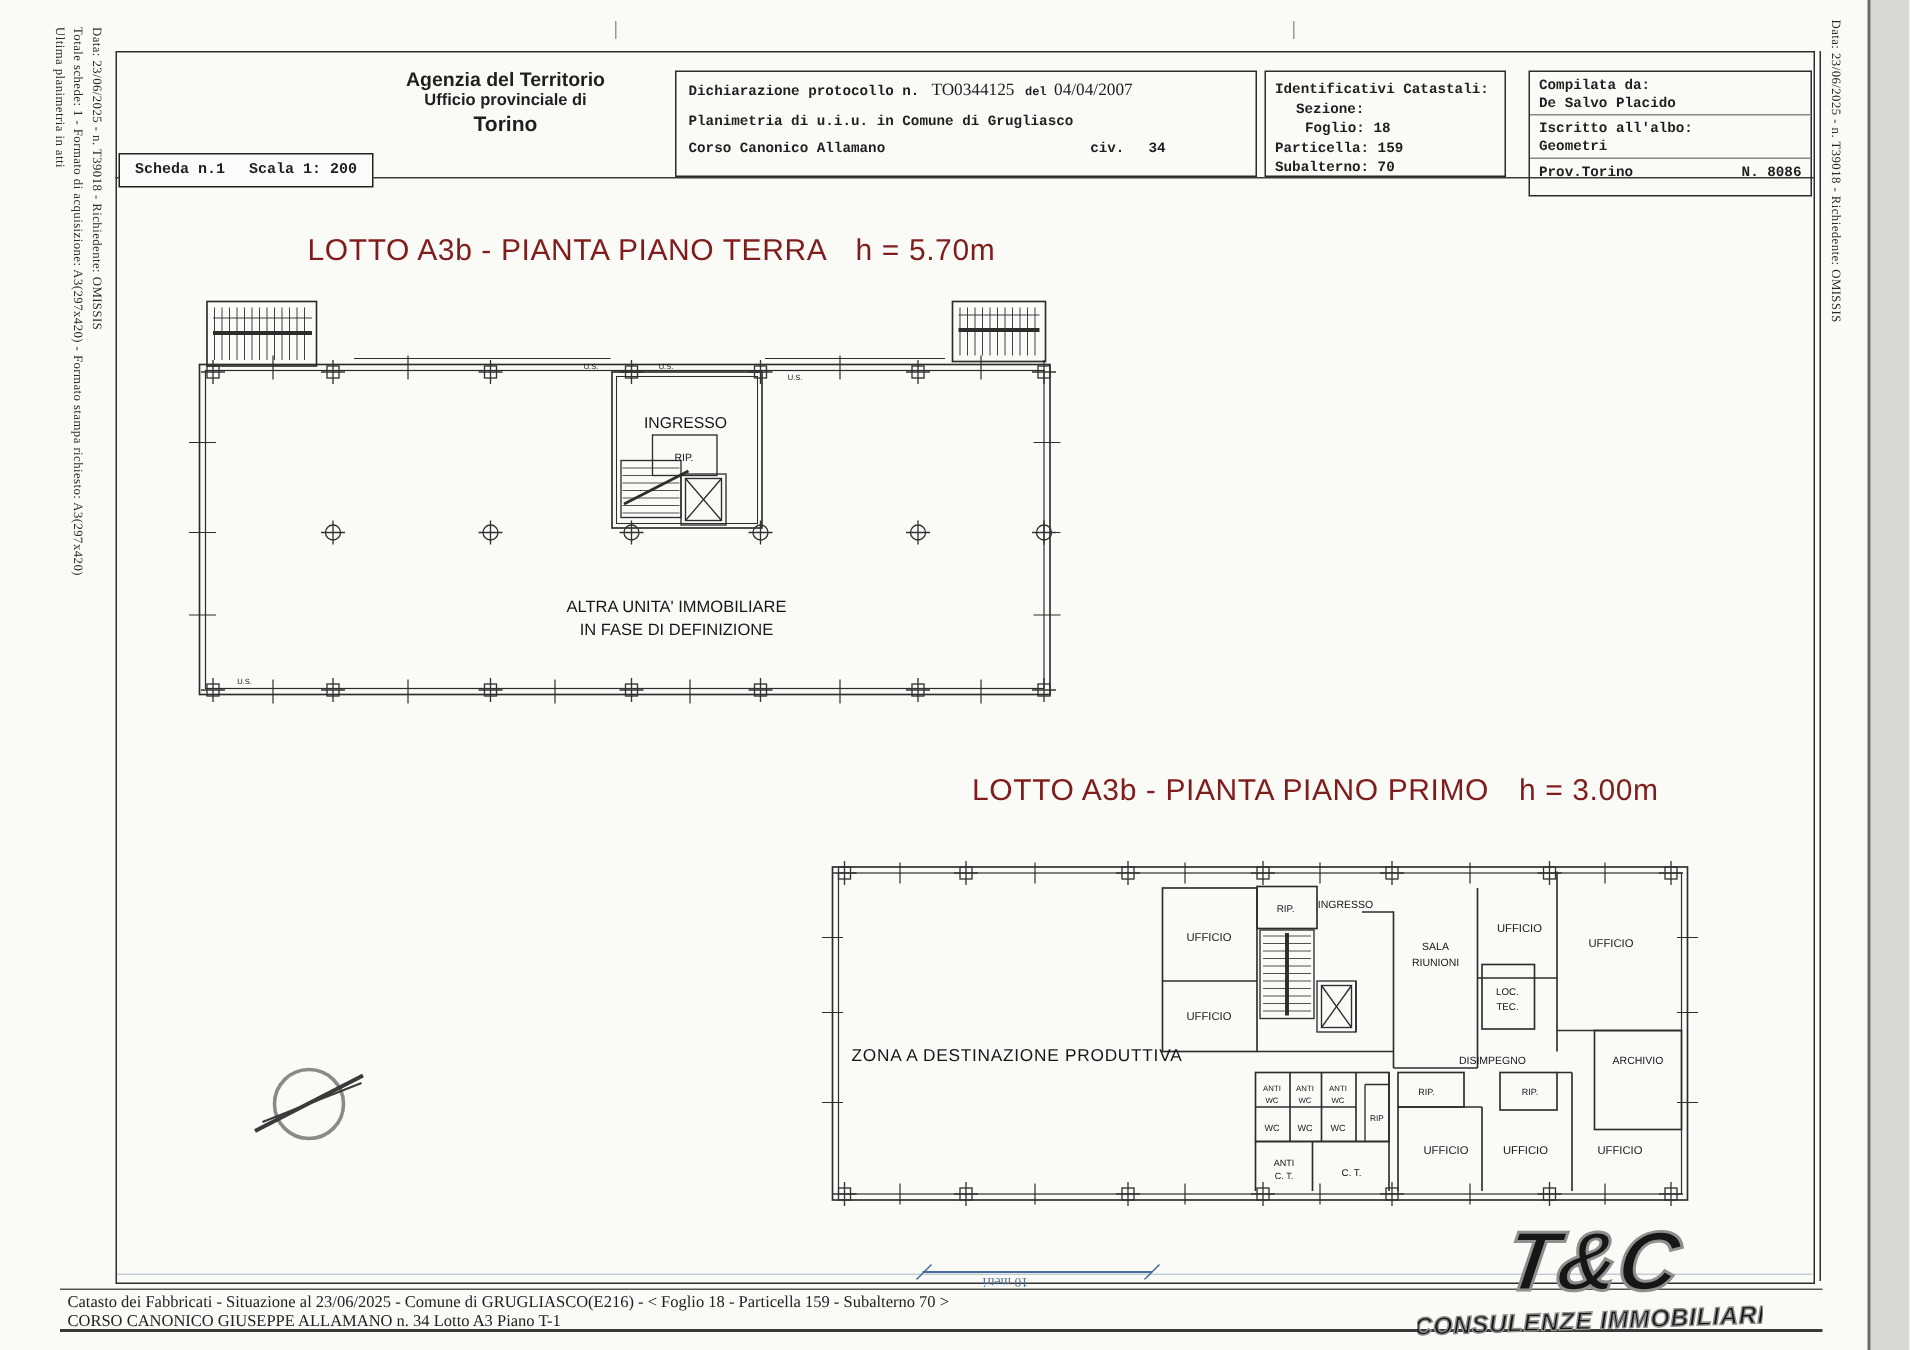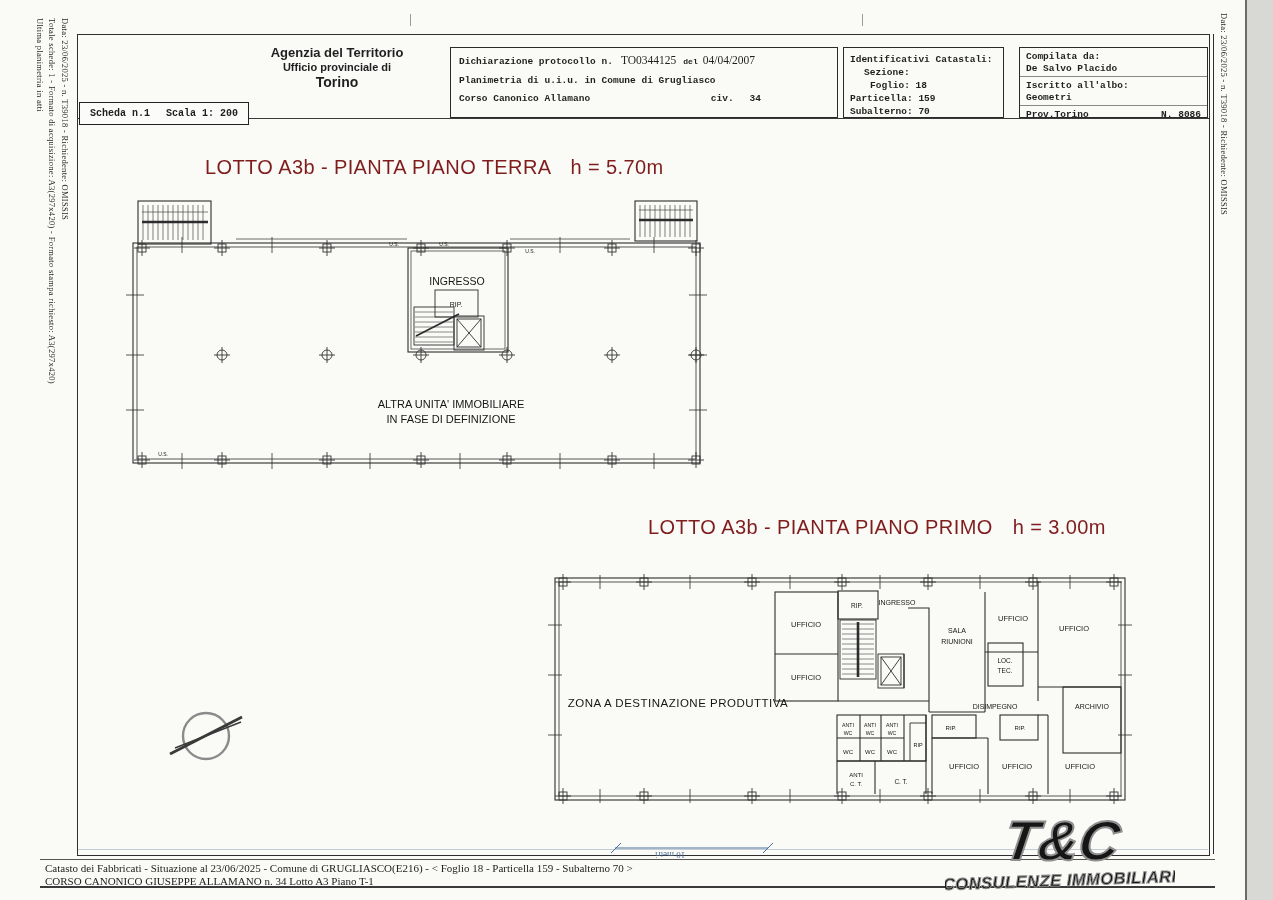--- a/index.html
+++ b/index.html
@@ -21,23 +21,23 @@
   .agency .l1{font-size:13px;font-weight:bold;}
   .agency .l2{font-size:19.5px;font-weight:bold;letter-spacing:.2px;}
   .agency .l3{font-size:11px;font-weight:bold;}
   .agency .l4{font-size:14px;font-weight:bold;}
   .hbox{border:1.3px solid #2b2b2b;background:rgba(255,255,255,.0);
         font-family:"Liberation Mono",monospace;font-weight:bold;font-size:9.5px;}
   .decl{left:450px;top:47px;width:388px;height:71px;padding:7px 8px 0 8px;box-sizing:border-box;line-height:1.0;}
   .decl .row{margin-bottom:9px;display:flex;align-items:baseline;}
   .serifval{font-family:"Liberation Serif",serif;font-weight:normal;font-size:11.5px;}
   .delword{font-size:8px;margin:0 5px 0 7px;}
-  .civ-wrap{margin-left:auto;margin-right:68px;display:flex;gap:16px;justify-content:center;}
+  .civ-wrap{margin-left:auto;margin-right:52px;display:flex;gap:16px;justify-content:center;}
   .catas{left:843px;top:47px;width:161px;height:71px;padding:5px 6px;box-sizing:border-box;line-height:13px;}
-  .comp{left:1019px;top:47px;width:189px;height:71px;box-sizing:border-box;line-height:11.5px;}
+  .comp{left:1019px;top:47px;width:189px;height:84px;box-sizing:border-box;line-height:11.5px;}
   .comp .grp{padding:3px 6px 2px 6px;}
   .comp .grp + .grp{border-top:.8px solid #888;}
   .comp .rowflex{display:flex;justify-content:space-between;padding:3px 6px;}
   .schedabox{left:64px;top:102px;width:170px;height:23px;border:1.6px solid #222;background:#fbfbf9;
              display:flex;align-items:center;justify-content:space-between;padding:0 10px;box-sizing:border-box;
              font-family:"Liberation Mono",monospace;font-weight:bold;font-size:10px;margin-left:15px;}
   .headline{left:77px;top:118px;width:1132px;height:1.2px;background:#3a3a3a;}
   
   .plan-title{font-size:20px;color:#7f1d1d;letter-spacing:.4px;white-space:nowrap;}
   .plan-title .hval{margin-left:14px;}

